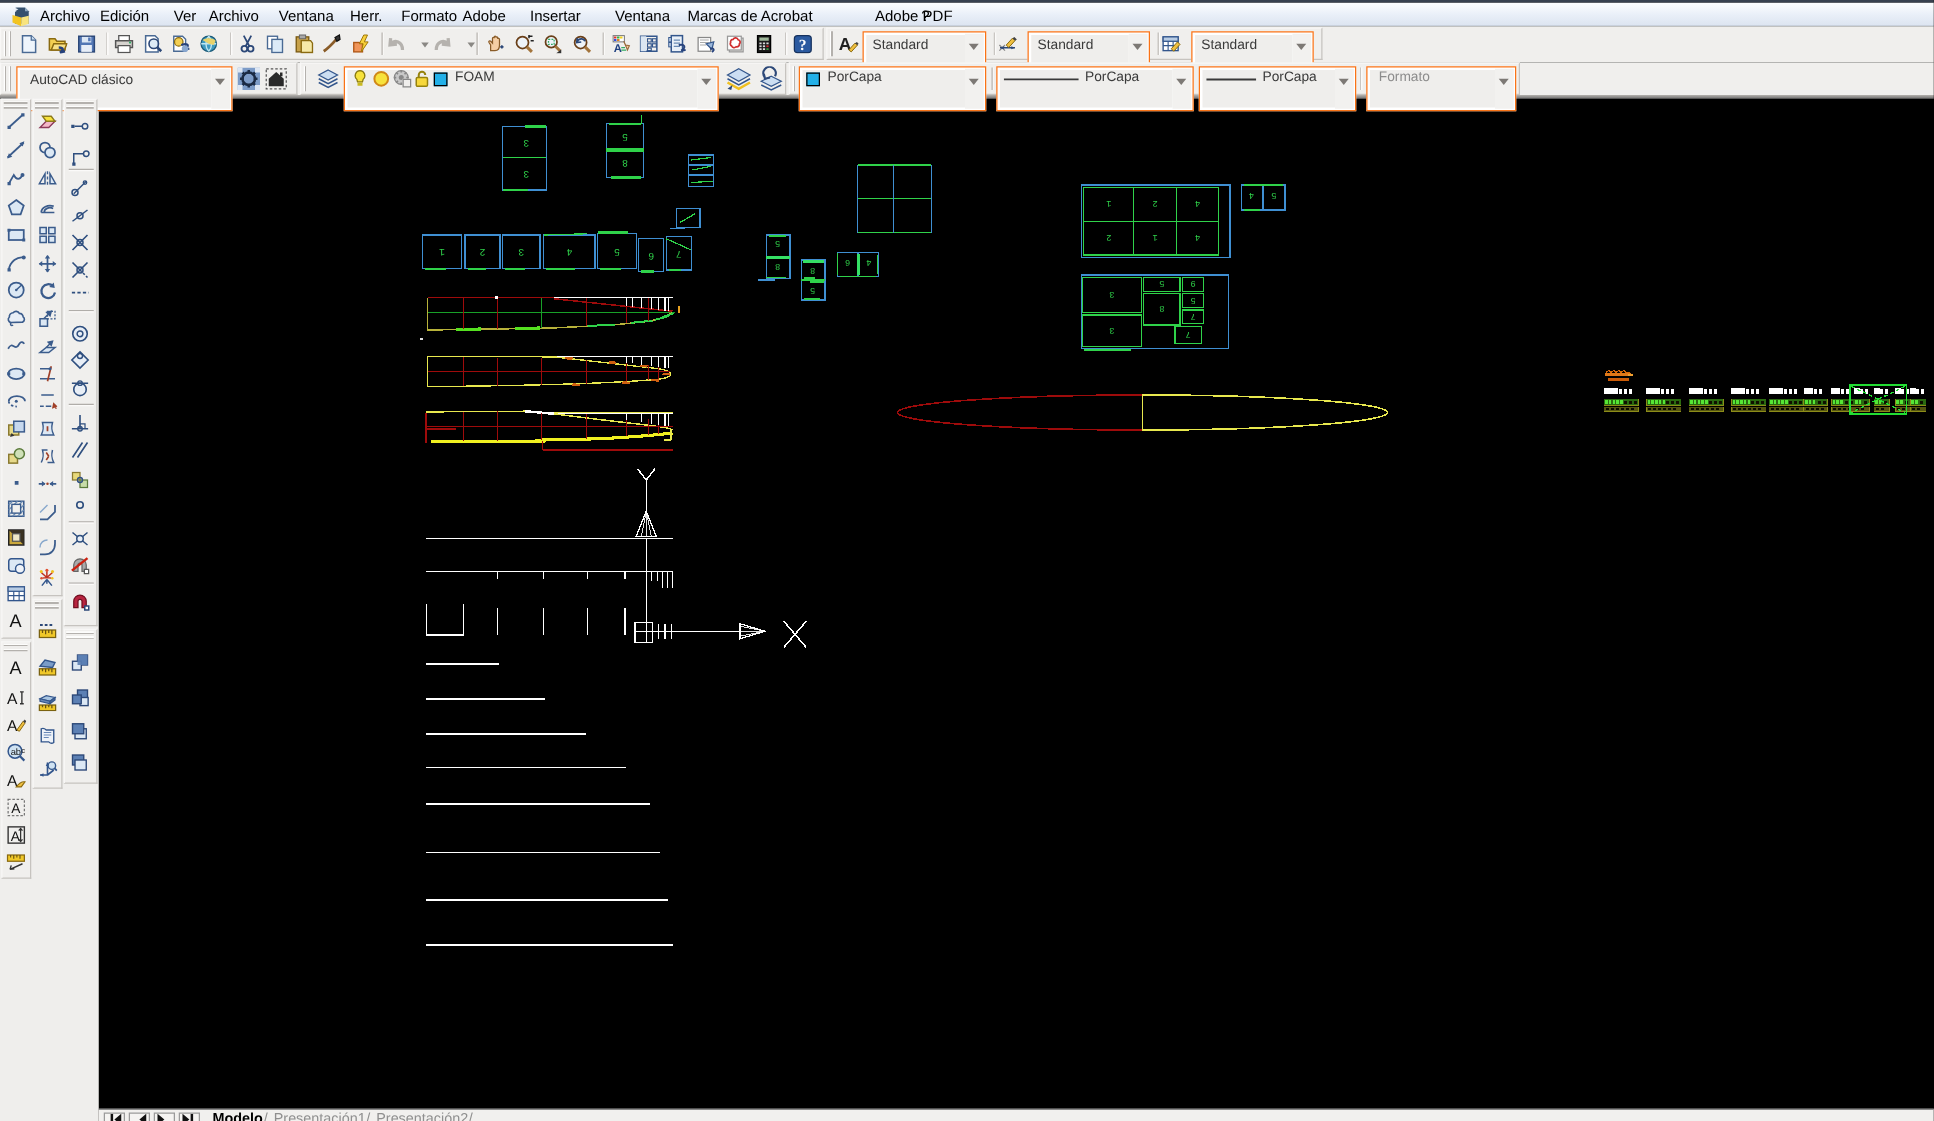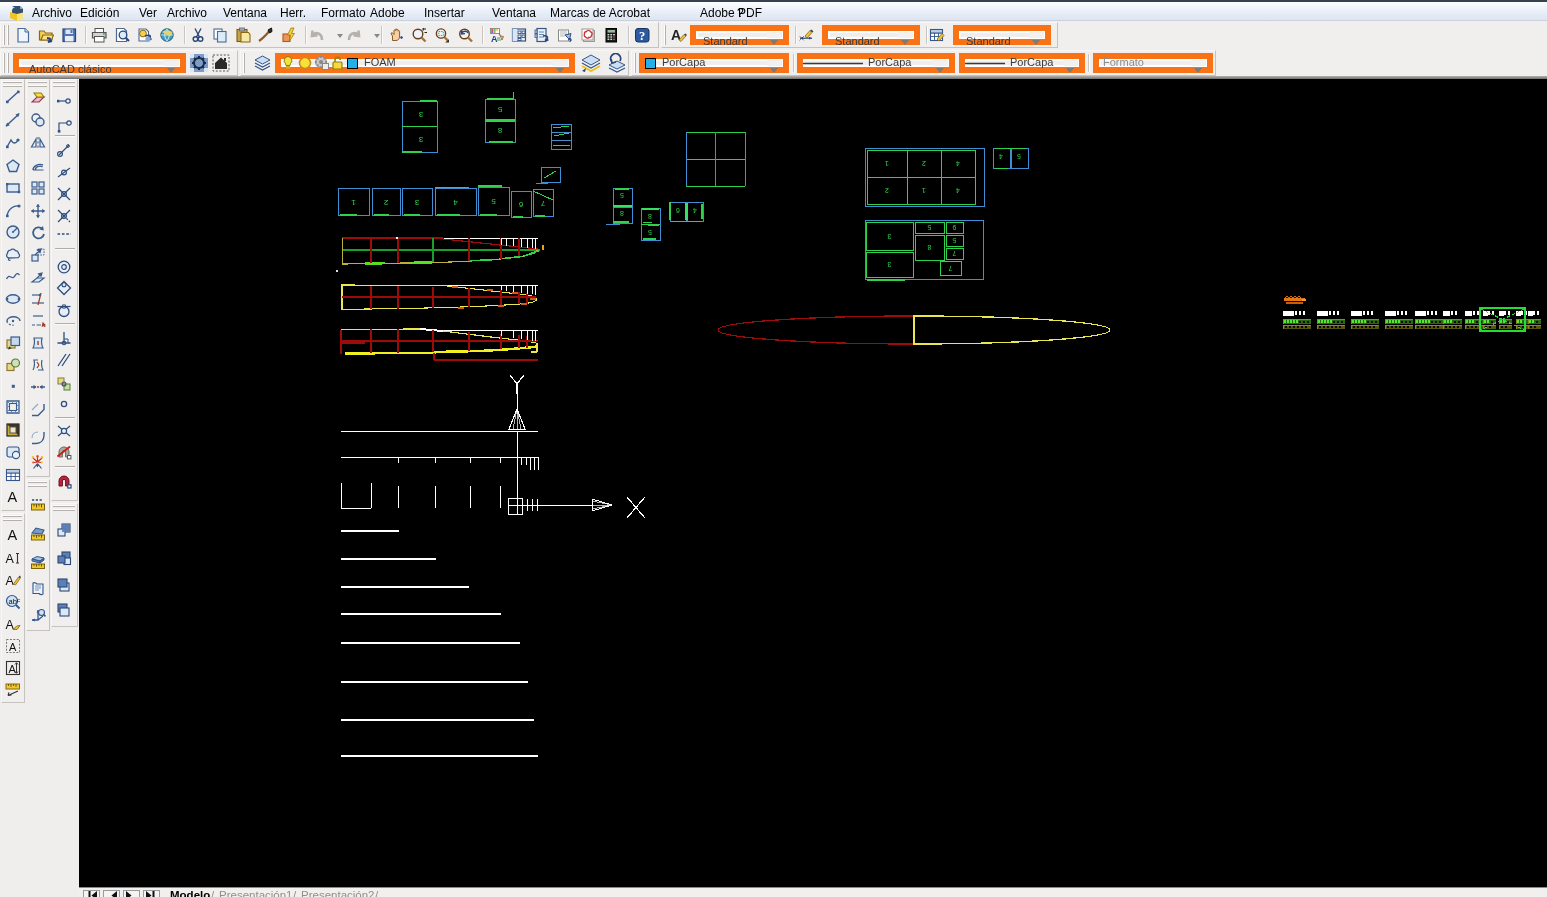--- a/index.html
+++ b/index.html
@@ -3,21 +3,21 @@
 html,body{width:1547px;height:897px;overflow:hidden;background:#000;font-family:"Liberation Sans",sans-serif}
 .abs{position:absolute}
 #menubar{left:0;top:0;width:1547px;height:21px;background:linear-gradient(#fdfeff,#e9eff8 55%,#dde5f1);border-top:2px solid #38414f;border-bottom:1px solid #c9d1dd}
 #menubar .mi{position:absolute;top:4px;font-size:12px;color:#000}
 #row2{left:0;top:21px;width:1547px;height:29px;background:#f0efed}
 #row3{left:0;top:50px;width:1547px;height:26px;background:#f0efed}
 #rowborder{left:0;top:76px;width:1547px;height:3px;background:linear-gradient(#b5b2ae,#6e6e6e)}
 .tbp{position:absolute;background:#f0efed;border-top:1px solid #f8f7f6;border-left:1px solid #f8f7f6;border-right:1px solid #c6c3bf;border-bottom:1px solid #c6c3bf}
 .grip{position:absolute;width:3px;background:linear-gradient(90deg,#fff 0 1px,#b4b1ad 1px 2px,#f0efed 2px 3px);height:20px}
 .vsep{position:absolute;width:2px;background:linear-gradient(90deg,#c9c6c2 0 1px,#fbfaf9 1px 2px);height:18px}
-.combo{position:absolute;background:#fff;border:6px solid #f97316;height:20px}
+.combo{position:absolute;background:#fff;border:1px solid #f97316;height:36px}
 .combo .inner{position:absolute;left:2px;top:2px;right:16px;bottom:2px;background:#efeeec}
 .combo .txt{position:absolute;top:4px;font-size:11px;color:#3a3a3a;white-space:nowrap}
 .combo .arr{position:absolute;right:1px;top:1px;width:15px;bottom:1px;background:#f2f1ef}
 .combo .arr:after{content:"";position:absolute;left:3px;top:8px;border:4px solid transparent;border-top:5px solid #7d7975}
 .icon{position:absolute}
 #leftbar{left:0;top:79px;width:79px;height:818px;background:#efeeec}
 .hgrip{position:absolute;height:6px;background:linear-gradient(#fdfdfc 0 1px,#b4b1ad 1px 2px,#efeeec 2px 4px,#fdfdfc 4px 5px,#b4b1ad 5px 6px)}
 #tabbar{left:79px;top:887px;width:1468px;height:10px;background:#f1f0ee;border-top:1px solid #8a8a8a}
 .navbtn{position:absolute;top:2px;width:17px;height:12px;background:#f5f4f2;border:1px solid #9a9a9a}
 .tabtxt{position:absolute;top:1px;font-size:11.5px}

